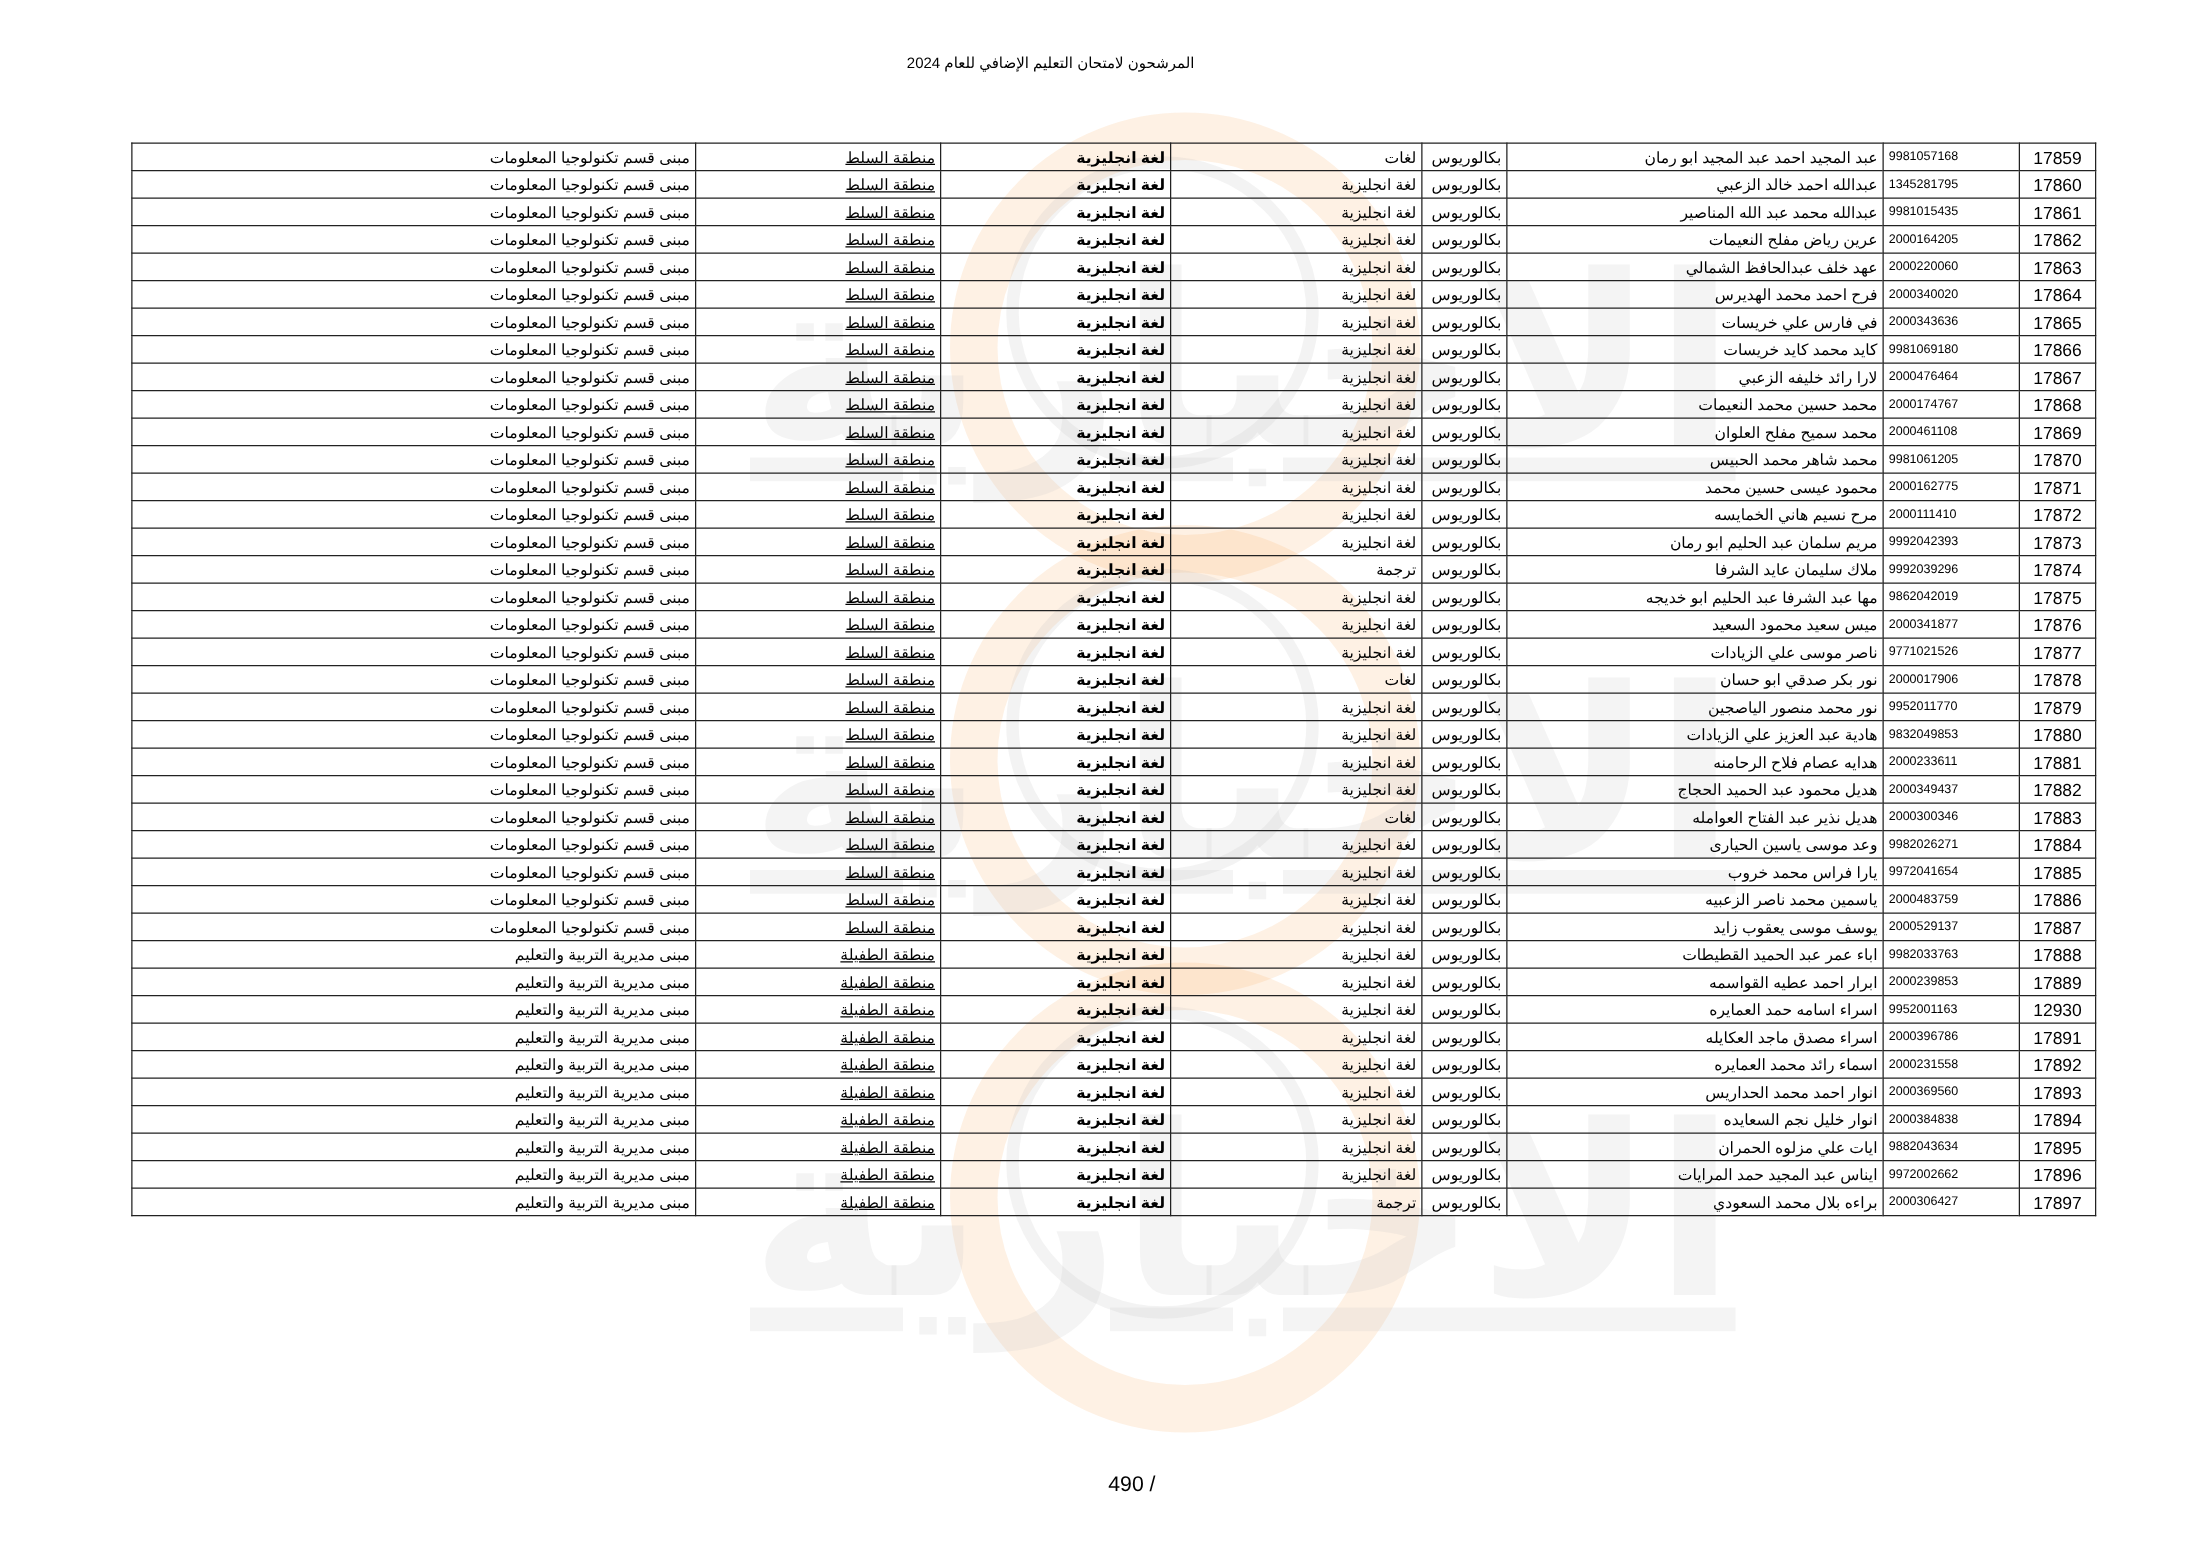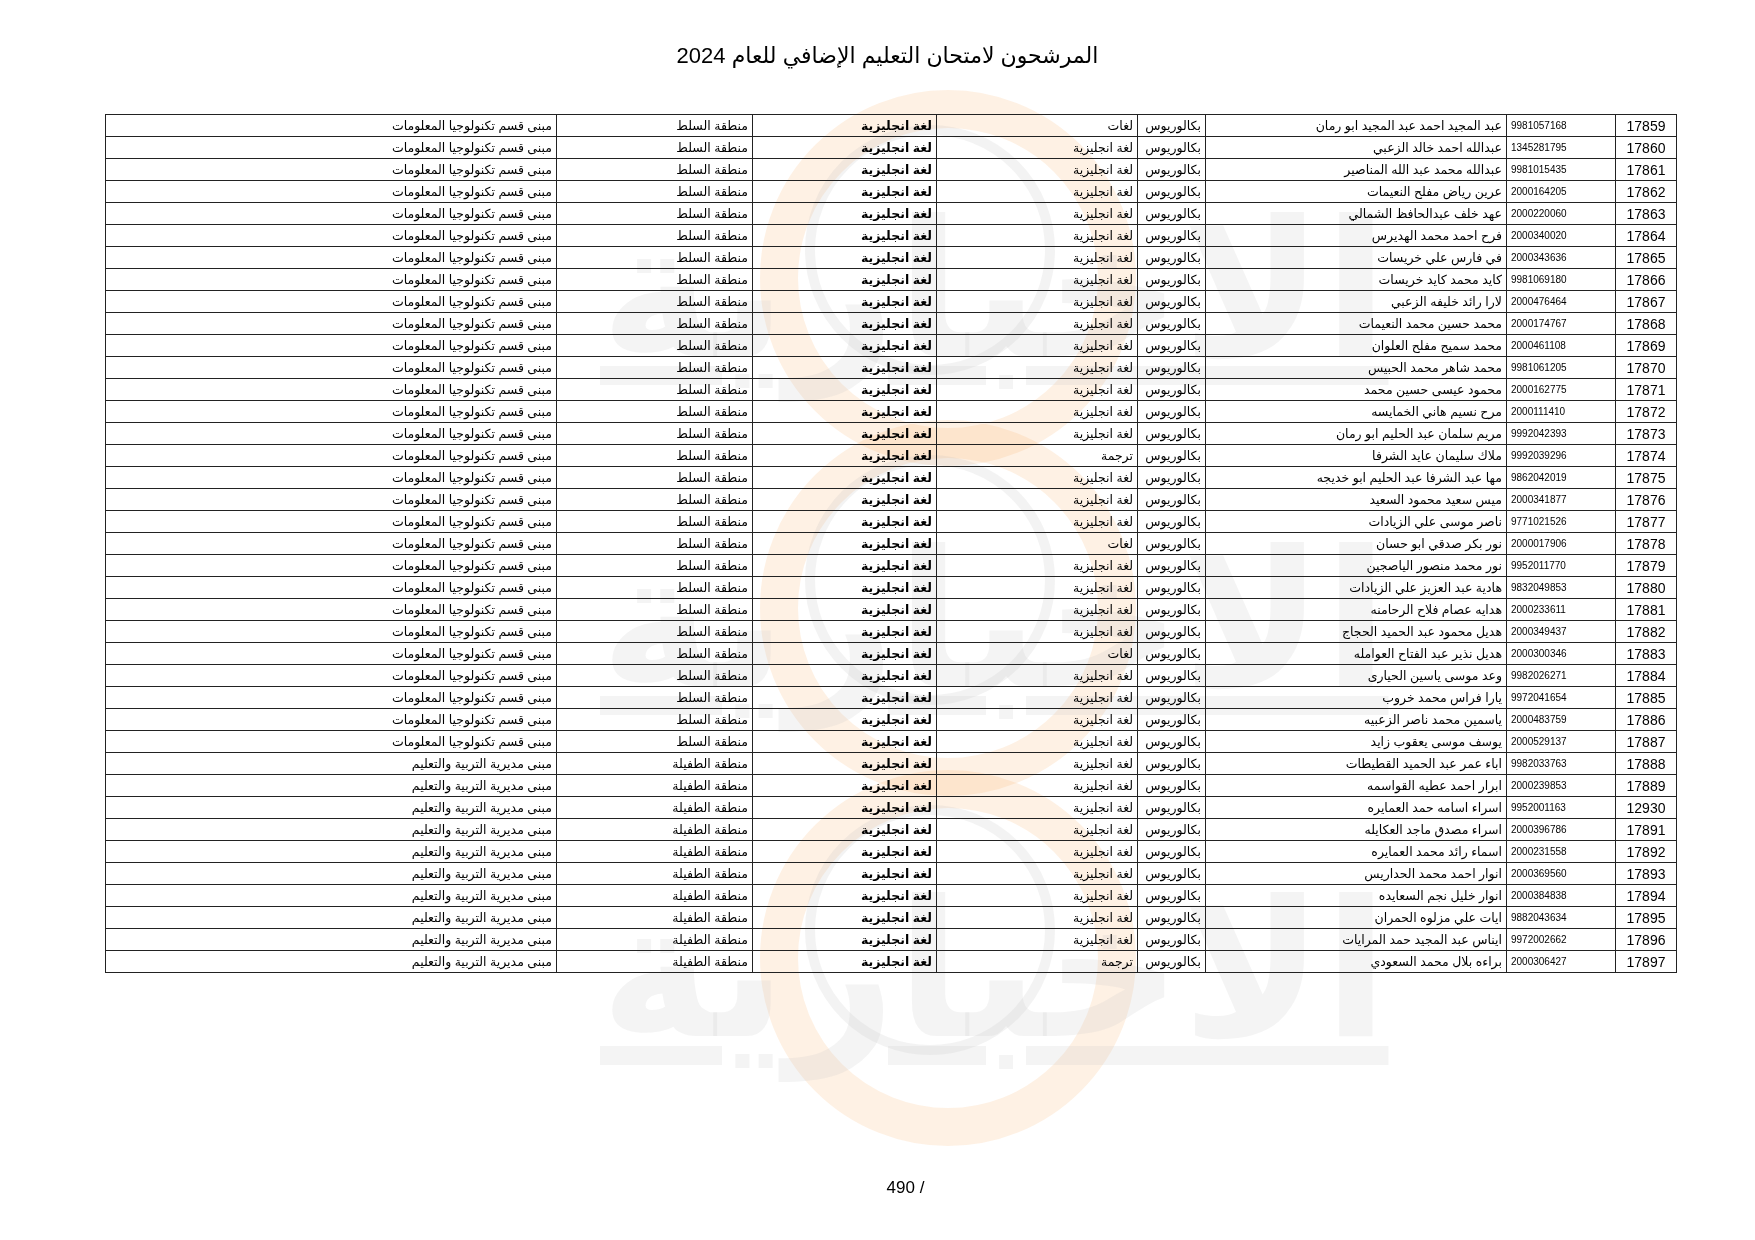--- a/index.html
+++ b/index.html
@@ -6,32 +6,32 @@
   body { width: 1755px; height: 1240px; position: relative; overflow: hidden;
          font-family: "Liberation Sans", "DejaVu Sans", sans-serif; color: #000; }
   .watermark { position: absolute; left: 560px; width: 640px; pointer-events: none; }
   .wm-clock { position: absolute; border-radius: 50%; border: 38px solid rgba(250,170,90,0.16);
               width: 300px; height: 300px; left: 200px; }
   .wm-inner { position: absolute; border-radius: 50%; border: 10px solid rgba(190,190,190,0.18);
               width: 230px; height: 230px; left: 245px; }
   .wm-text { position: absolute; left: 40px; font-size: 190px; font-weight: bold; color: rgba(200,200,200,0.20);
              direction: rtl; white-space: nowrap; text-decoration: underline; }
   .title { position: absolute; top: 43px; left: 0; width: 1681px; text-align: center;
-           font-size: 22px; direction: rtl; padding-left: 47px; }
+           font-size: 12px; direction: rtl; }
   table.roster { position: absolute; top: 114px; left: 105px; width: 1572px; border-collapse: collapse;
                  direction: rtl; font-size: 12.5px; table-layout: fixed; }
   table.roster td { border: 1.3px solid #222; height: 21px; padding: 0 4px; white-space: nowrap;
                     overflow: hidden; line-height: 20px; }
   td.c-seq { width: 52px; text-align: center; direction: ltr; font-size: 14px; }
   td.c-nid { width: 100px; text-align: left; direction: ltr; font-size: 10px; }
   td.c-name { width: 292px; text-align: right; }
   td.c-deg { width: 59px; text-align: right; }
   td.c-spec { width: 192px; text-align: right; }
   td.c-subj { width: 175px; text-align: right; font-weight: bold; }
-  td.c-region { width: 187px; text-align: right; }
+  td.c-region { width: 187px; text-align: right; text-decoration: underline; }
   td.c-bld { text-align: right; }
   .page-num { position: absolute; top: 1178px; left: 0; width: 1755px; text-align: center;
               font-size: 17px; padding-left: 28px; }
 </style>
 </head>
 <body>
 
 <div class="watermark" style="top:90px;height:330px;">
   <div class="wm-clock" style="top:0;"></div>
   <div class="wm-inner" style="top:35px;"></div>

